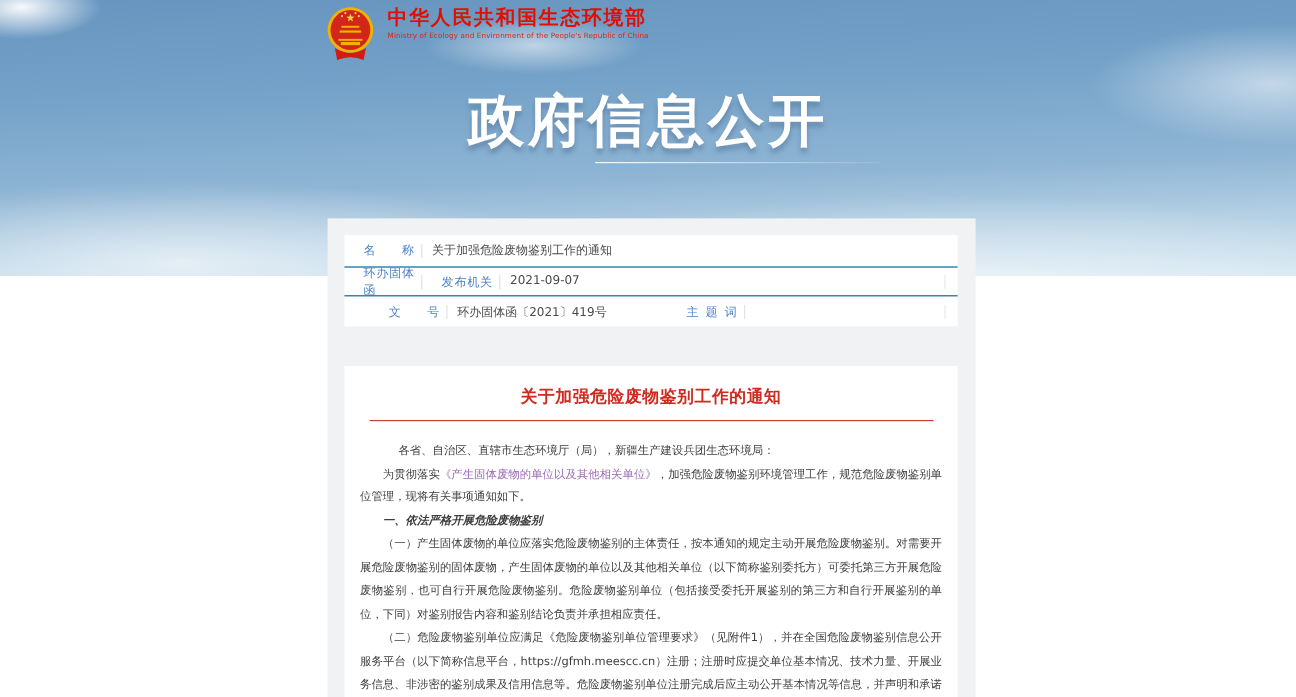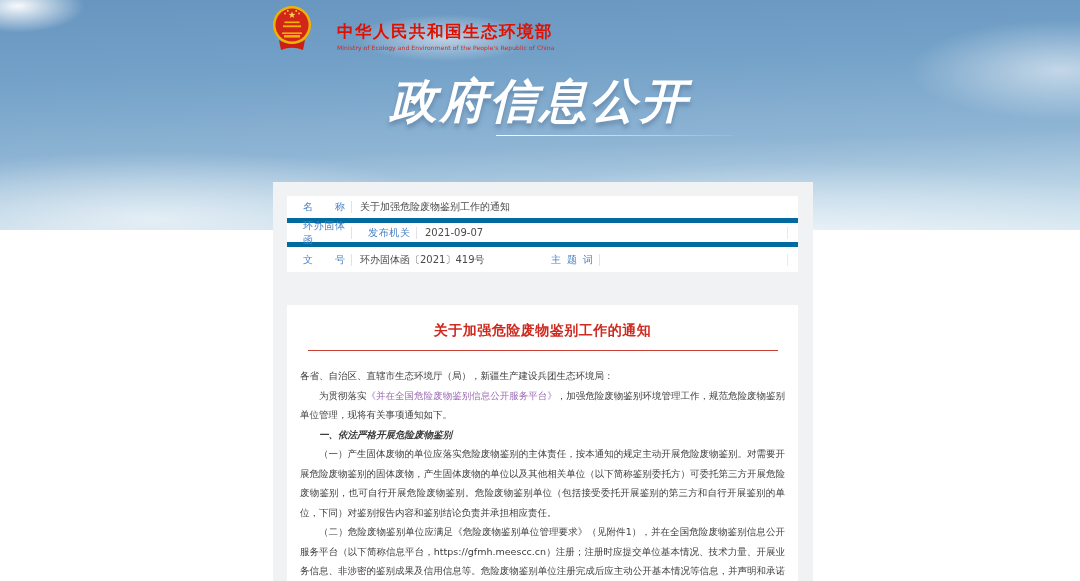--- a/index.html
+++ b/index.html
@@ -17,60 +17,60 @@
     background:
       radial-gradient(ellipse 95px 38px at 18px 6px,  rgba(255,255,255,.95), rgba(255,255,255,0) 70%),
       radial-gradient(ellipse 130px 34px at 445px 38px, rgba(255,255,255,.55), rgba(255,255,255,0) 70%),
       radial-gradient(ellipse 210px 70px at 1060px 70px, rgba(255,255,255,.55), rgba(255,255,255,0) 72%),
       radial-gradient(ellipse 430px 90px at 150px 218px, rgba(255,255,255,.60), rgba(255,255,255,0) 75%),
       radial-gradient(ellipse 520px 100px at 800px 238px, rgba(255,255,255,.55), rgba(255,255,255,0) 75%),
       linear-gradient(178deg,#6795bf 0%,#73a1c8 30%,#8fb5d4 62%,#bdd6e7 85%,#d6e7f1 100%);
   }
 
   
-  .brand { position:absolute; left:271px; top:5px; display:flex; align-items:flex-end; gap:24px; cursor:pointer; }
+  .brand { position:absolute; left:271px; top:5px; display:flex; align-items:flex-start; gap:10px; cursor:pointer; }
   .emblem { width:42px; height:46px; flex:0 0 auto; }
   .brand-cn { color:#e01000; font-size:16.5px; font-weight:bold; letter-spacing:1.5px; line-height:20px; }
   .brand-en { color:#e02212; font-size:6px; letter-spacing:.1px; margin-top:2px; }
 
   
   .page-title {
     position:absolute; left:0; top:70px; width:1080px;
     text-align:center; color:#ffffff; font-size:47px; font-weight:bold;
-    letter-spacing:3px; text-shadow:0 4px 4px rgba(70,100,135,.45);font-style:italic;
+    letter-spacing:3px; text-shadow:0 4px 4px rgba(70,100,135,.45);
   }
   .title-underline {
     position:absolute; left:496px; top:135px; width:238px; height:1px;
     background:linear-gradient(90deg, rgba(255,255,255,.95), rgba(255,255,255,.08));
   }
 
   
   .card { position:absolute; left:273px; top:182px; width:540px; height:410px; background:#f1f2f4; }
 
   
   .meta-box { position:absolute; left:14px; top:14px; width:511px; background:#ffffff; }
-  .m-row { display:flex; align-items:center; height:24px; border-bottom:5px solid #0369a1; font-size:10px; }
+  .m-row { display:flex; align-items:center; height:24px; border-bottom:1px solid #0369a1; font-size:10px; }
   .m-row.first { height:27px; }
-  .m-row.last  { height:25px; border-bottom:none; }
+  .m-row.last  { height:25px; border-bottom:none;padding-left:21px; }
   .m-label { margin-left:16px; width:42px; flex:0 0 42px; color:#4a82c4;
              text-align:justify; text-align-last:justify; -moz-text-align-last:justify; }
   .m-sep  { width:1px; height:12px; background:#dfe3e7; margin-left:6px; flex:0 0 1px; }
   .m-val  { padding-left:8px; color:#4a4a4a; white-space:nowrap; overflow:hidden; }
   .m-val.w1 { width:183px; flex:0 0 183px; }
   .flex1 { flex:1 1 auto; }
   .end-sep { width:1px; height:12px; background:#e7eaec; margin-left:auto; margin-right:10px; flex:0 0 1px; }
 
   
   .doc-box { position:absolute; left:14px; top:123px; width:511px; height:285px; background:#ffffff; }
   .doc-title { margin:0; padding-top:17px; text-align:center; color:#ce2a20;
                font-size:14px; font-weight:bold; letter-spacing:.5px; }
   .doc-rule { height:1px; background:#c74036; margin:10px 20px 0 21px; }
   .doc-body { padding:15px 13px 0; font-size:9.5px; line-height:19.5px; color:#3e3e3e; text-align:justify; }
   .doc-body p { margin:0; text-indent:2em; }
-  .doc-body p.salutation { text-indent:0; }
+  .doc-body p.salutation { text-indent:0;margin-left:32px; }
   .doc-body p.bold { font-weight:bold;font-style:italic; }
   .link-law { color:#9b6ab4; text-decoration:none; cursor:pointer; }
 </style>
 </head>
 <body>
 
 <div class="sky"></div>
 
 <div class="brand">
   <svg class="emblem" viewBox="0 0 40 46">
@@ -121,20 +121,20 @@
       <span class="m-val flex1"></span>
       <span class="end-sep"></span>
     </div>
   </div>
 
   <div class="doc-box">
     <h1 class="doc-title">关于加强危险废物鉴别工作的通知</h1>
     <div class="doc-rule"></div>
     <div class="doc-body">
       <p class="salutation">各省、自治区、直辖市生态环境厅（局），新疆生产建设兵团生态环境局：</p>
-      <p><span>为贯彻落实</span><a class="link-law">《并在全国危险废物鉴别信息公开服务平台》</a><span>，加强危险废物鉴别环境管理工作，规范危险废物鉴别单位管理，现将有关事项通知如下。</span></p>
+      <p><span>为贯彻落实</span><a class="link-law">《产生固体废物的单位以及其他相关单位》</a><span>，加强危险废物鉴别环境管理工作，规范危险废物鉴别单位管理，现将有关事项通知如下。</span></p>
       <p class="bold">一、依法严格开展危险废物鉴别</p>
       <p>（一）产生固体废物的单位应落实危险废物鉴别的主体责任，按本通知的规定主动开展危险废物鉴别。对需要开展危险废物鉴别的固体废物，产生固体废物的单位以及其他相关单位（以下简称鉴别委托方）可委托第三方开展危险废物鉴别，也可自行开展危险废物鉴别。危险废物鉴别单位（包括接受委托开展鉴别的第三方和自行开展鉴别的单位，下同）对鉴别报告内容和鉴别结论负责并承担相应责任。</p>
       <p>（二）危险废物鉴别单位应满足《危险废物鉴别单位管理要求》（见附件1），并在全国危险废物鉴别信息公开服务平台（以下简称信息平台，https://gfmh.meescc.cn）注册；注册时应提交单位基本情况、技术力量、开展业务信息、非涉密的鉴别成果及信用信息等。危险废物鉴别单位注册完成后应主动公开基本情况等信息，并声明和承诺对公布内容的真实性、准确性负责，主动接受社会监督。相关注册信息发生变动的，应于10个工作日内在信息平台动态更新。</p>
     </div>
   </div>
 
 </div>
 
 </body></html>

